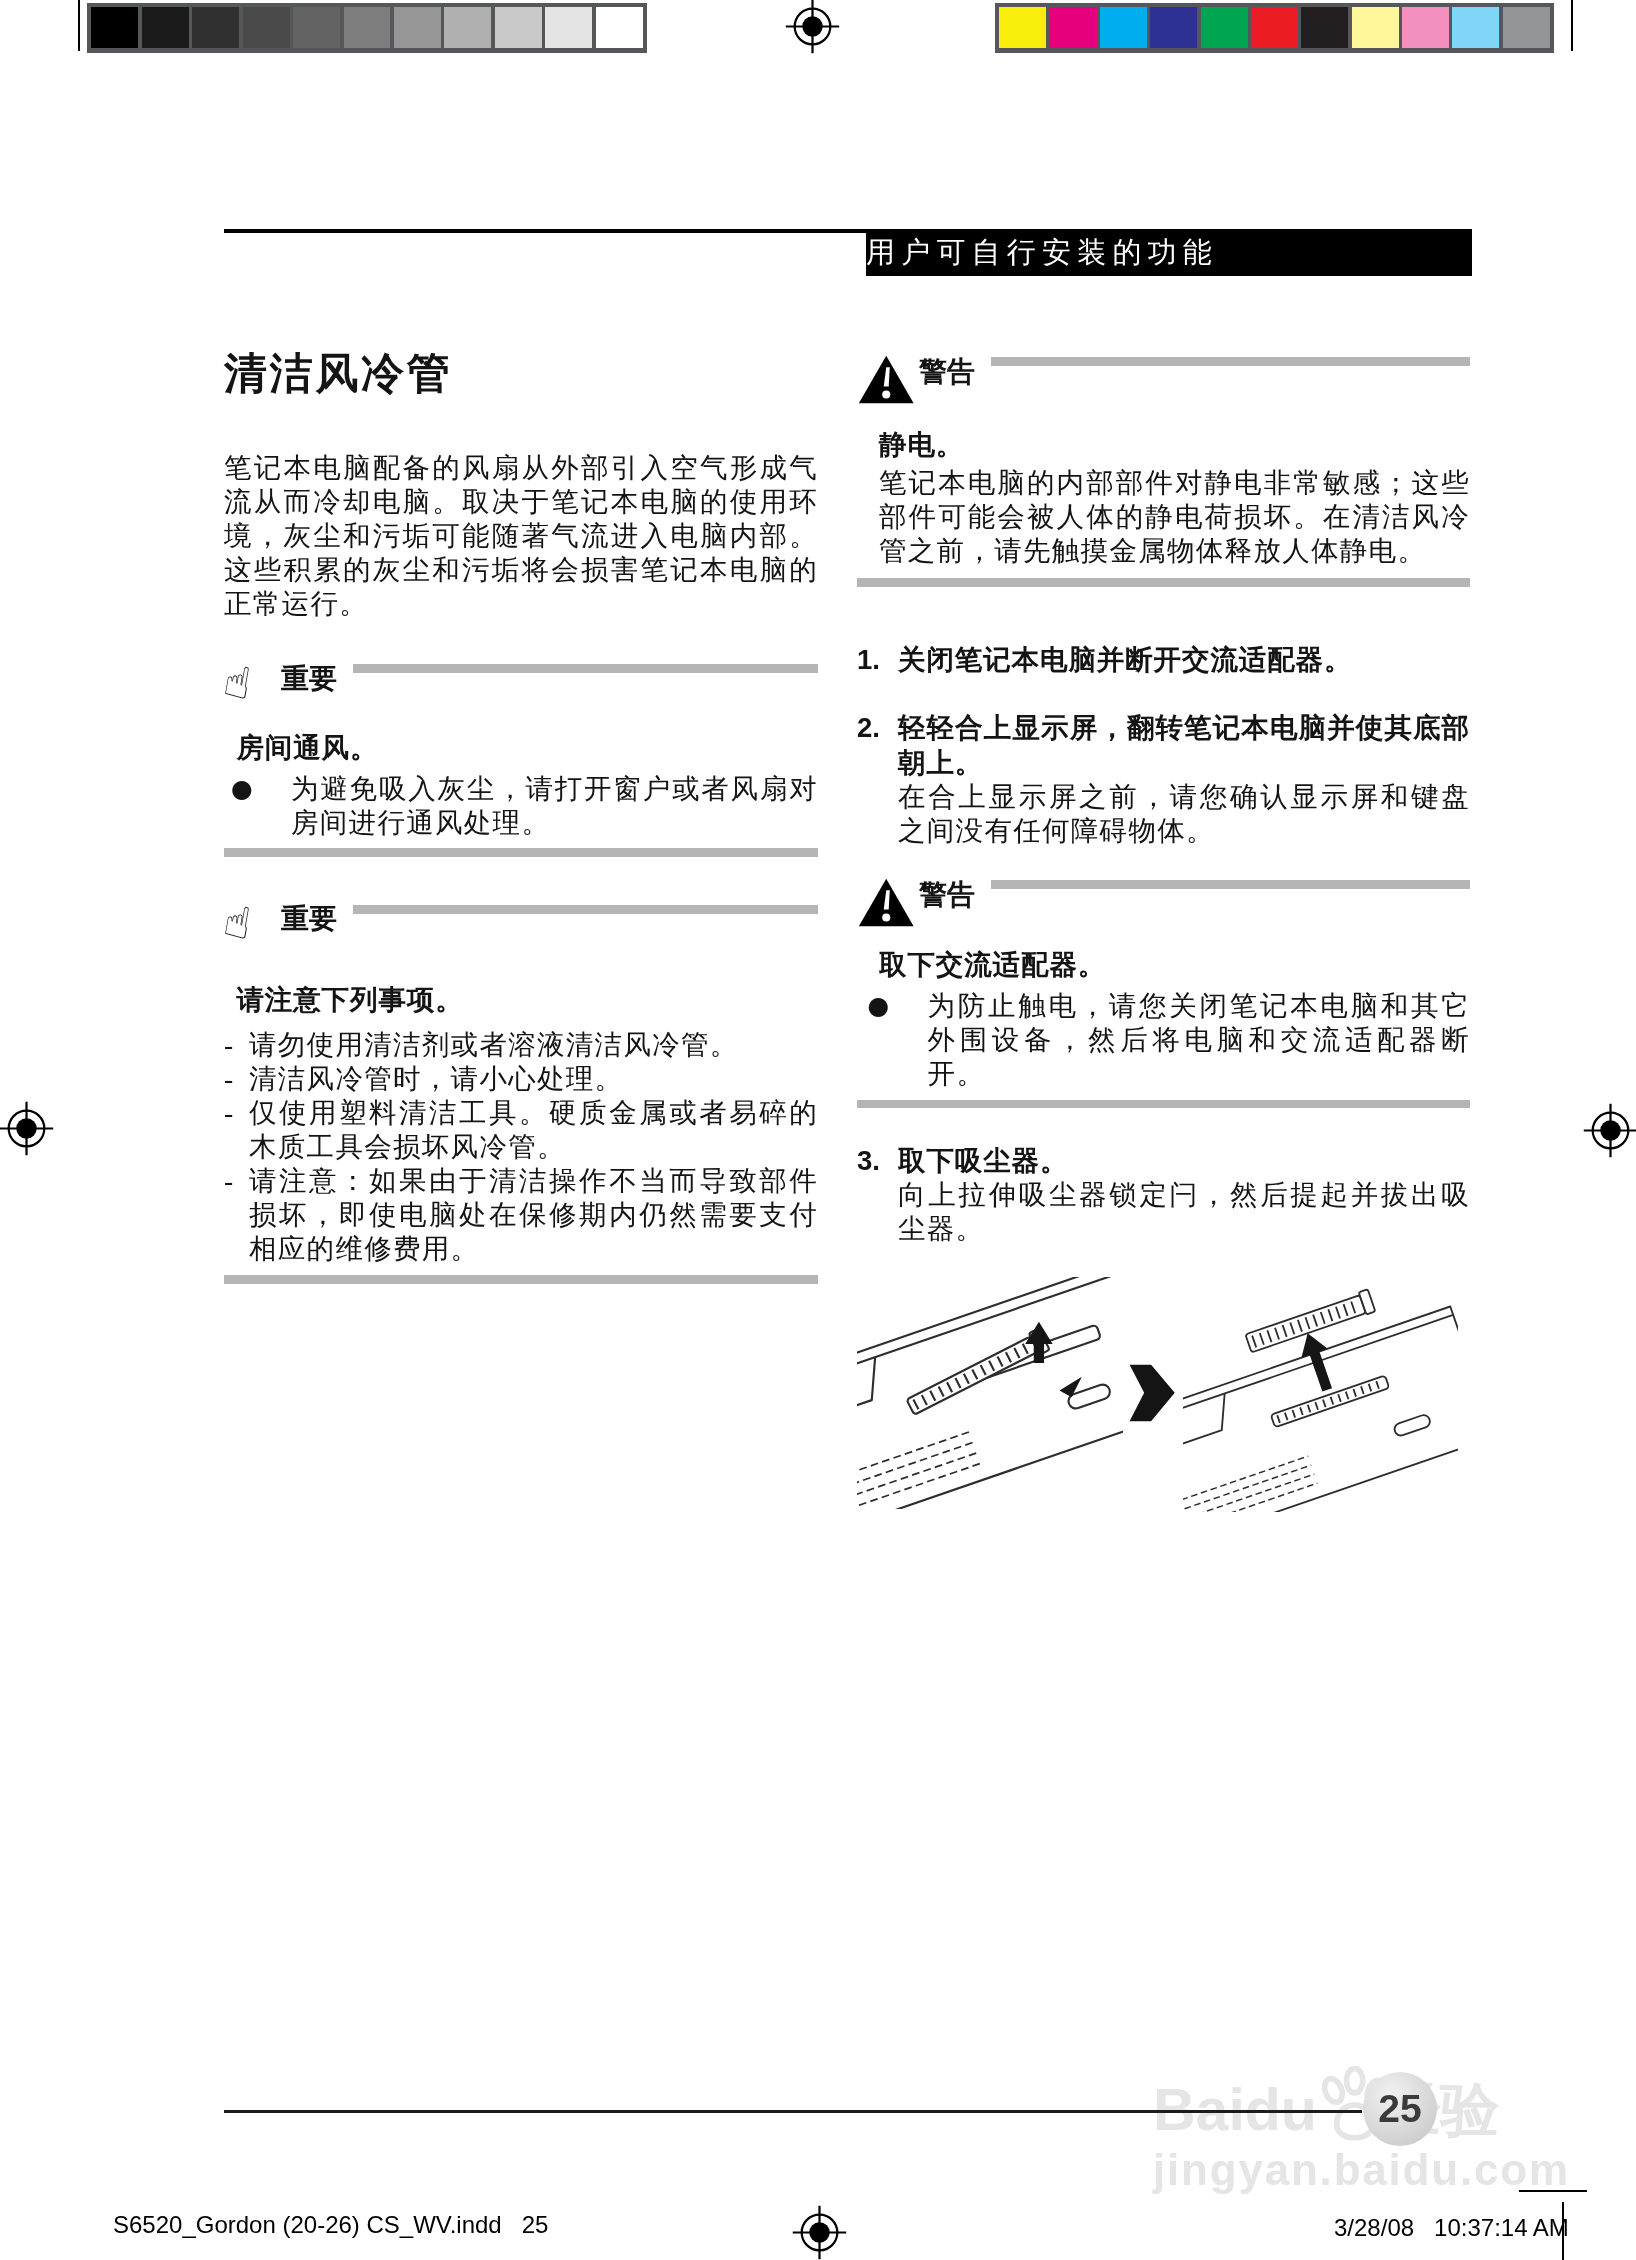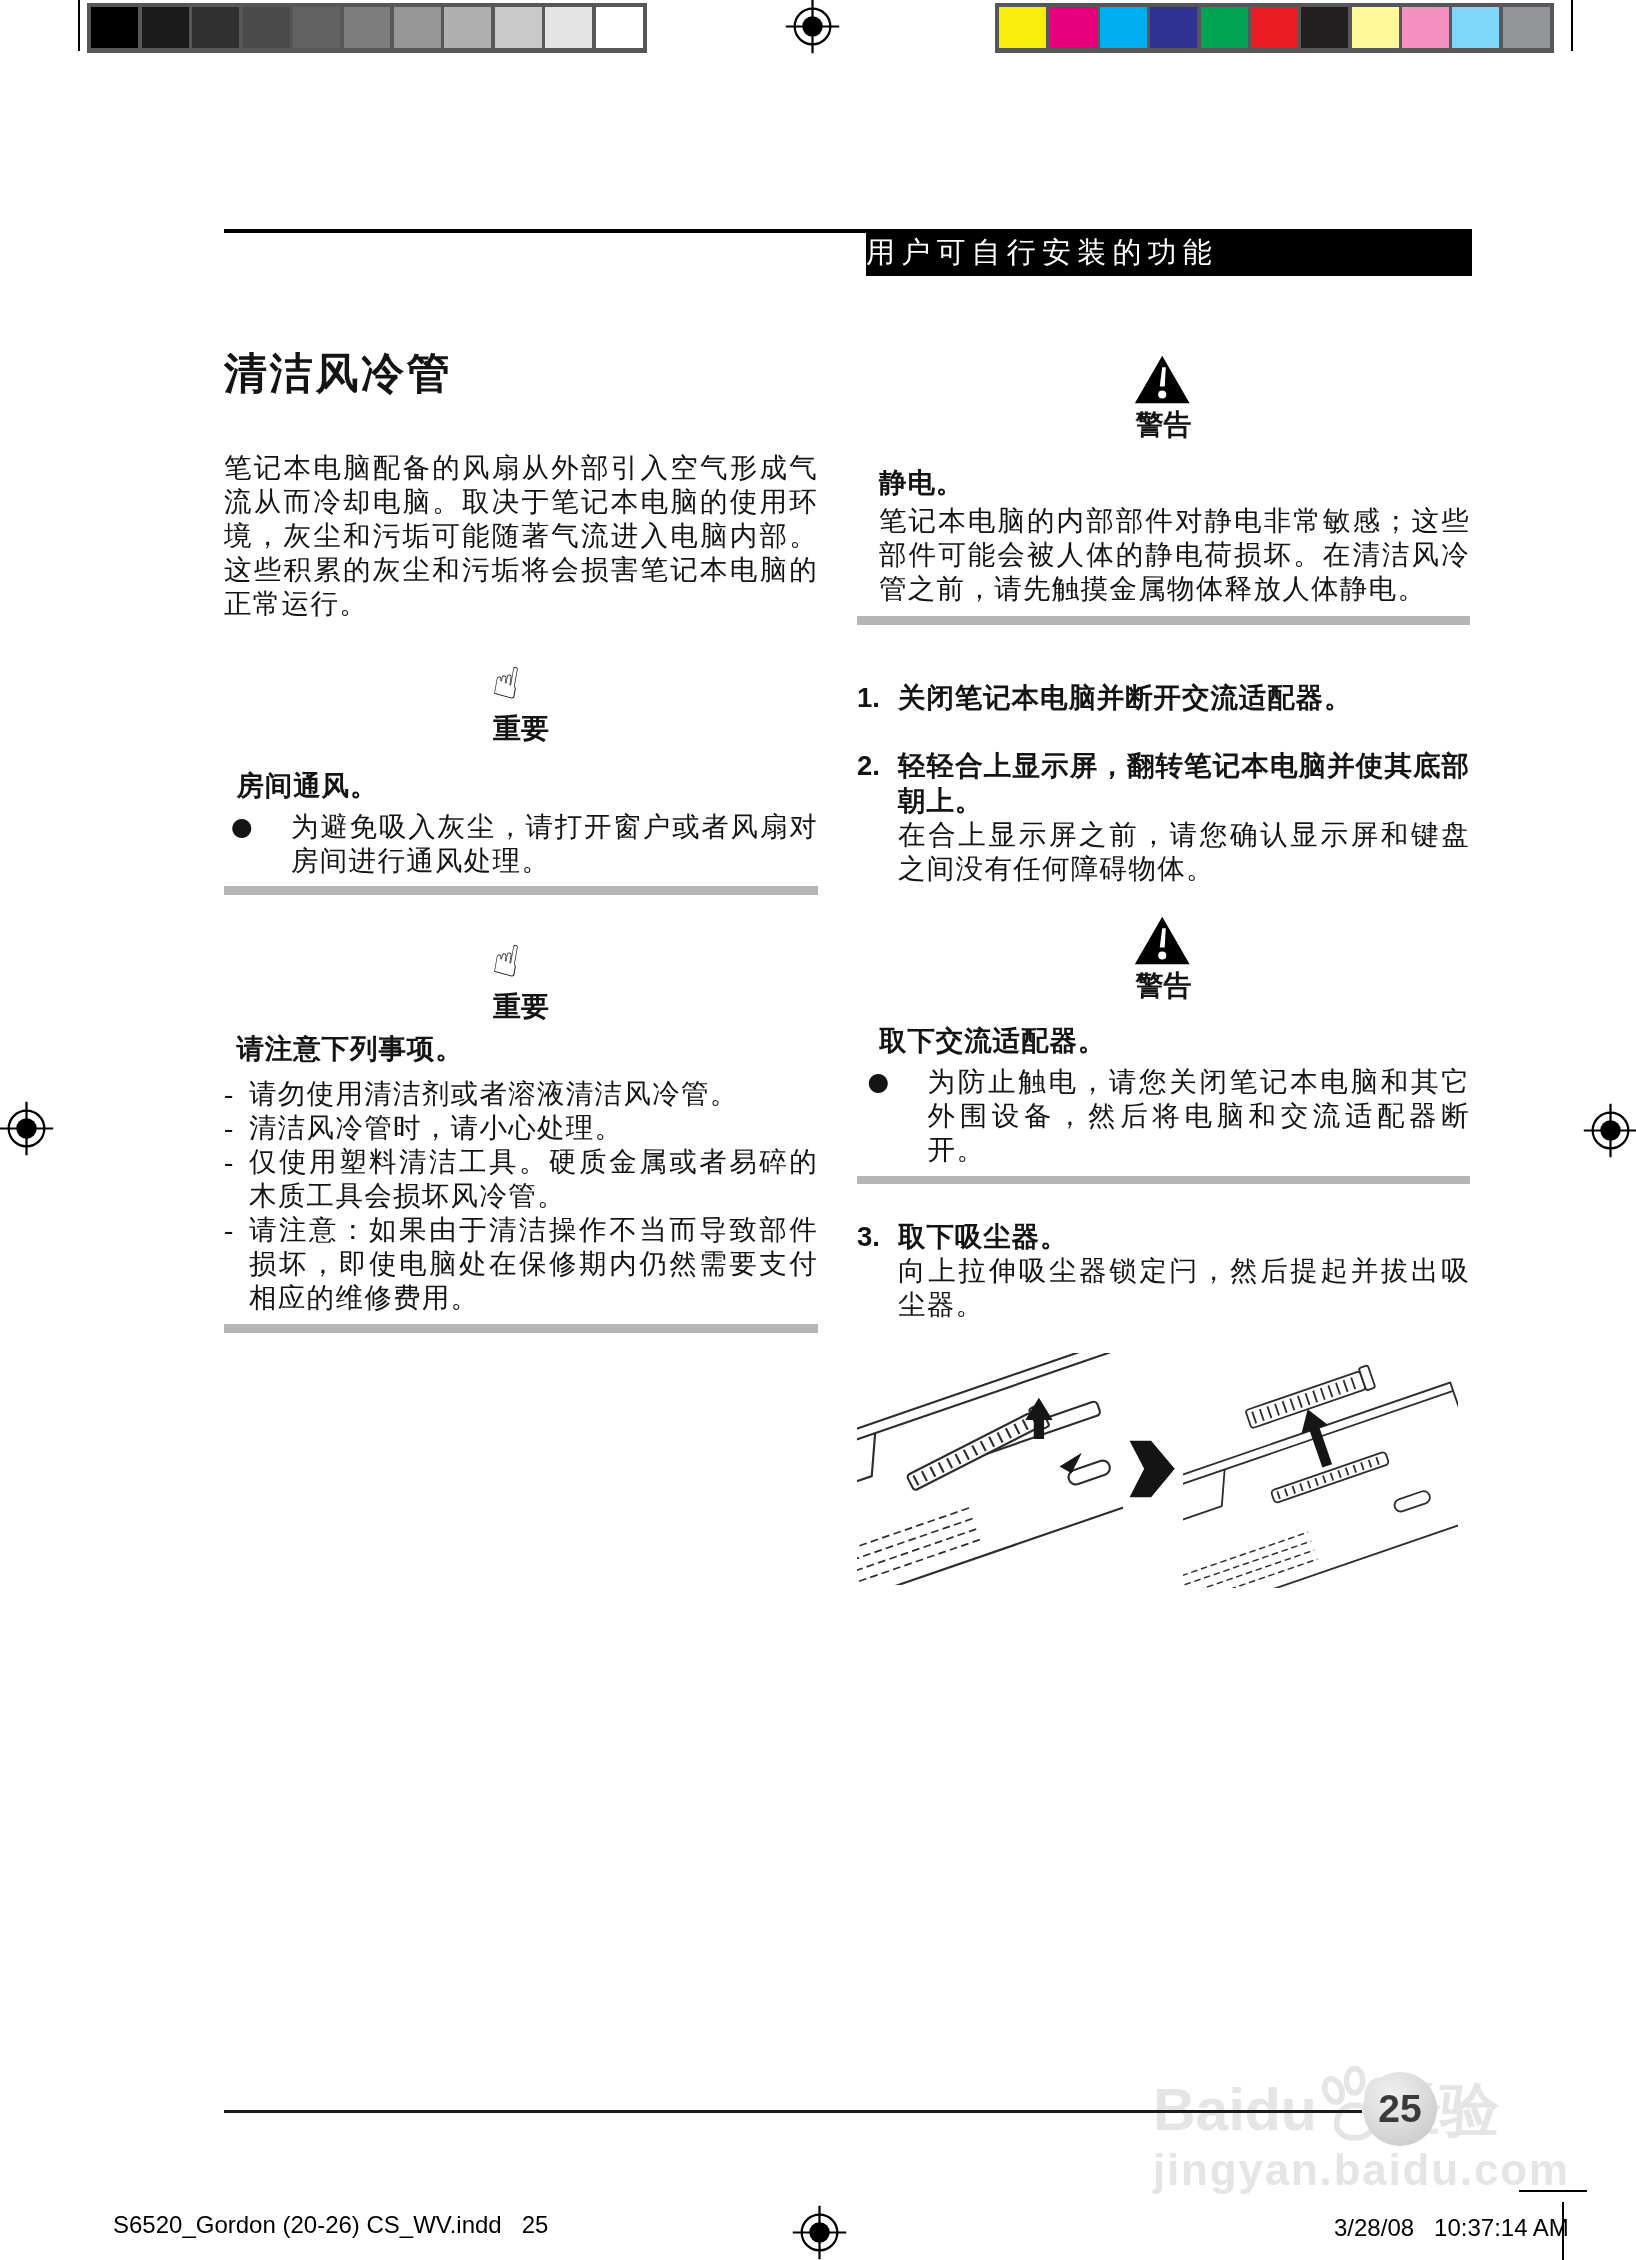--- a/index.html
+++ b/index.html
@@ -25,21 +25,21 @@
 
   
   .col{position:absolute;}
   #col-left{left:224px;top:348px;width:594px;}
   #col-right{left:857px;top:353px;width:613px;}
 
   .page-title{font-family:"Liberation Sans",sans-serif;font-weight:bold;
               font-size:43px;line-height:51px;letter-spacing:2.7px;}
   .body-text{font-size:27.5px;line-height:34px;text-align:justify;letter-spacing:1.3px;}
 
-  .sec-head{display:flex;align-items:center;flex-direction:column;}
+  .sec-head{display:flex;}
   .hand-icon{width:57px;font-size:44px;line-height:50px;font-family:"DejaVu Sans",sans-serif;
              transform:rotate(10deg);}
   .warn-icon{width:62px;height:53px;}
   .sec-label{font-family:"Liberation Sans",sans-serif;font-weight:bold;font-size:28px;}
   .sec-rule{flex:1;height:8.9px;background:#b5b5b5;margin-left:16px;position:relative;top:4.4px;}
   .endline{height:8.9px;background:#b5b5b5;}
 
   .subhead{font-family:"Liberation Sans",sans-serif;font-weight:bold;
            font-size:27.5px;line-height:35px;letter-spacing:0.9px;}
 
@@ -164,21 +164,21 @@
       <div class="bdot">●</div>
       <div class="btext">为避免吸入灰尘，请打开窗户或者风扇对房间进行通风处理。</div>
     </div>
     <div class="endline" style="margin-top:8.9px;"></div>
 
     <div class="sec-head" style="margin-top:43px;">
       <div class="hand-icon">☝</div>
       <div class="sec-label">重要</div>
       <div class="sec-rule"></div>
     </div>
-    <div class="subhead" style="margin-top:5px;padding-left:12.4px;">请注意下列事项。</div>
+    <div class="subhead" style="margin-top:32px;padding-left:12.4px;">请注意下列事项。</div>
     <div style="margin-top:10.6px;">
       <div class="dash-row">
         <div class="dmark">-</div>
         <div class="dtext">请勿使用清洁剂或者溶液清洁风冷管。</div>
       </div>
       <div class="dash-row">
         <div class="dmark">-</div>
         <div class="dtext">清洁风冷管时，请小心处理。</div>
       </div>
       <div class="dash-row">

